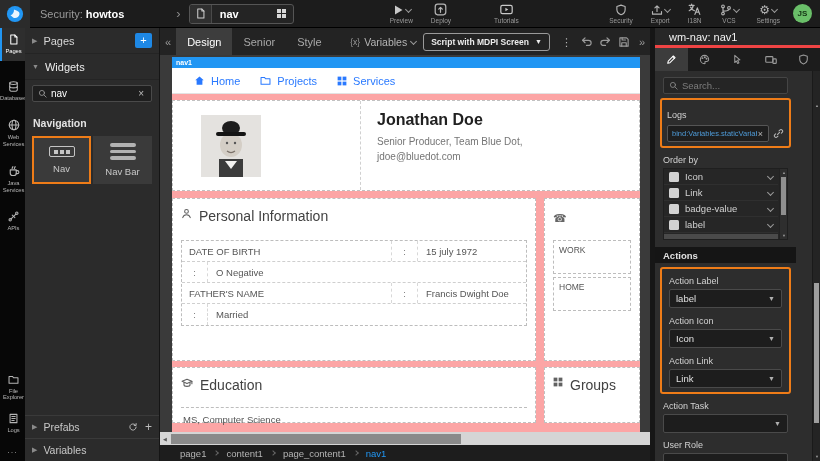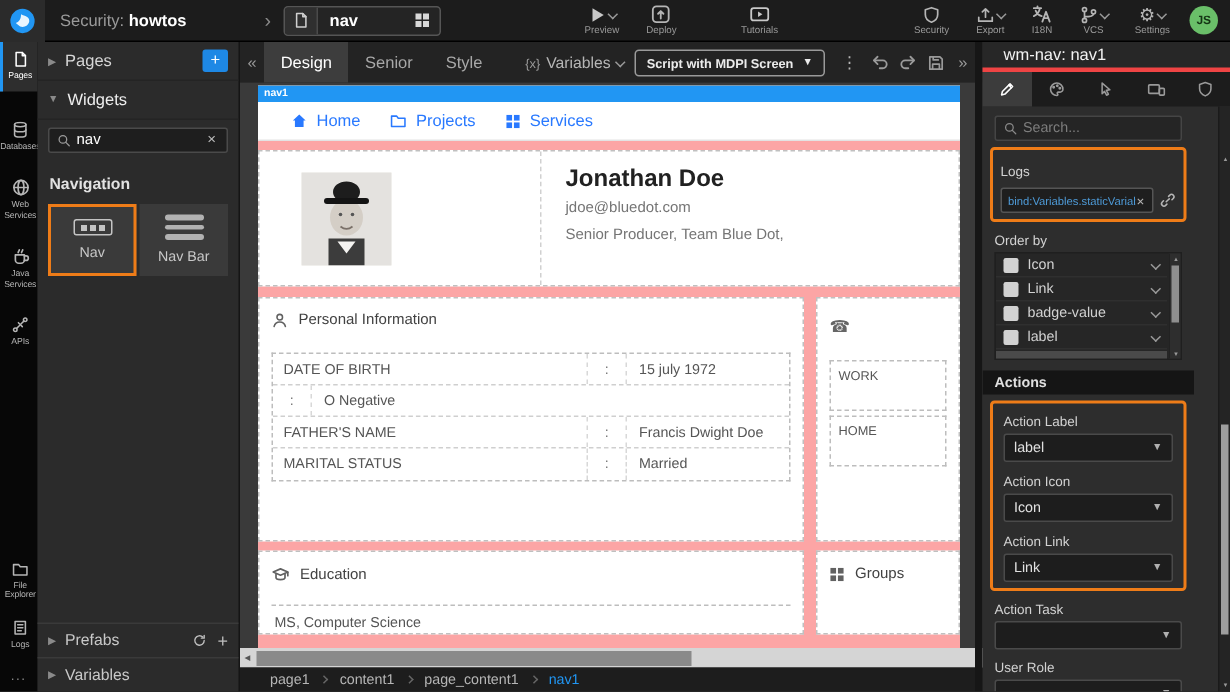--- a/index.html
+++ b/index.html
@@ -82,21 +82,21 @@
 .profile{height:91px;display:flex}
 .pf-left{width:188px;border-right:1px dashed #d0d0d0;display:flex;align-items:center}
 .photo{width:60px;height:62px;margin-left:28px;background:#e9e7e4}
 .pf-right{flex:1;padding:10px 0 0 16px}
 .pf-name{font-size:16px;color:#212121;font-weight:bold}
 .pf-line{font-size:10px;color:#757575;margin-top:4px}
 .cols{display:flex;gap:8px;margin-top:7px;align-items:flex-start}
 .colL{width:364px}
 .colR{flex:1}
 .panel{padding:9px 8px}
-.ptitle{display:flex;align-items:flex-end;gap:7px;font-size:10px;color:#424242}
+.ptitle{display:flex;align-items:flex-start;gap:7px;font-size:14px;color:#424242}
 .pi-table{margin-top:16px;border:1px dashed #bdbdbd}
 .pi-row{height:21px;display:flex;align-items:center;border-bottom:1px dashed #cfcfcf;font-size:9.5px;color:#555}
 .pi-row:last-child{border-bottom:none}
 .pi-l{flex:1;padding-left:7px;border-right:1px dashed #d8d8d8;height:100%;display:flex;align-items:center}
 .pi-c{width:26px;text-align:center;color:#777;border-right:1px dashed #d8d8d8;height:100%;display:flex;align-items:center;justify-content:center}
 .pi-v{width:108px;padding-left:8px}
 .contact-box{margin-top:14px;border:1px dashed #bdbdbd;height:34px;font-size:8.5px;color:#555;padding:4px 5px}
 .contact-box+.contact-box{margin-top:3px}
 .edu-row{margin-top:14px;border-top:1px dashed #bdbdbd;font-size:9.5px;color:#555;padding:6px 2px 10px}
 .grp-box{margin-top:12px;border:1px dashed #c8c8c8;height:26px;display:flex;align-items:center;justify-content:space-between;padding:0 4px}
@@ -457,22 +457,22 @@
               <ellipse cx="30" cy="13" rx="9" ry="7" fill="#1d1d1d"></ellipse>
               <rect x="15" y="17" width="30" height="4" rx="2" fill="#141414"></rect>
               <circle cx="26" cy="28" r="1.2" fill="#555"></circle>
               <circle cx="34" cy="28" r="1.2" fill="#555"></circle>
               <path d="M26 36c2.5 2 5.5 2 8 0" stroke="#7a7068" stroke-width="1.2" fill="none"></path>
             </svg>
           </div>
         </div>
         <div class="pf-right">
           <div class="pf-name">Jonathan Doe</div>
+          <div class="pf-line" style="margin-top:7px">Senior Producer, Team Blue Dot,</div>
           <div class="pf-line">jdoe@bluedot.com</div>
-          <div class="pf-line" style="margin-top:7px">Senior Producer, Team Blue Dot,</div>
         </div>
       </div>
       <div class="cols">
         <div class="colL">
           <div class="dash panel" style="height:163px">
             <div class="ptitle">
               <svg class="svgi" width="11" height="11" viewBox="0 0 16 16" style="color:#616161">
                   <circle cx="8" cy="5" r="2.7"></circle>
                   <path d="M2.5 14c.8-3 2.8-4.3 5.5-4.3s4.7 1.3 5.5 4.3"></path>
                 </svg>
@@ -487,21 +487,20 @@
               <div class="pi-row">
                 <span class="pi-c">:</span>
                 <span class="pi-v">O Negative</span>
               </div>
               <div class="pi-row">
                 <span class="pi-l">FATHER'S NAME</span>
                 <span class="pi-c">:</span>
                 <span class="pi-v">Francis Dwight Doe</span>
               </div>
               <div class="pi-row">
-                <span class="pi-l">MARITAL STATUS</span>
                 <span class="pi-c">:</span>
                 <span class="pi-v">Married</span>
               </div>
             </div>
           </div>
           <div class="dash panel" style="margin-top:6px;height:56px">
             <div class="ptitle">
               <svg class="svgi" width="12" height="12" viewBox="0 0 16 16" style="color:#616161">
                   <path d="M8 3L1.5 5.8 8 8.6l6.5-2.8z"></path>
                   <path d="M4 7.5v3.2c0 .9 1.8 1.8 4 1.8s4-.9 4-1.8V7.5"></path>

